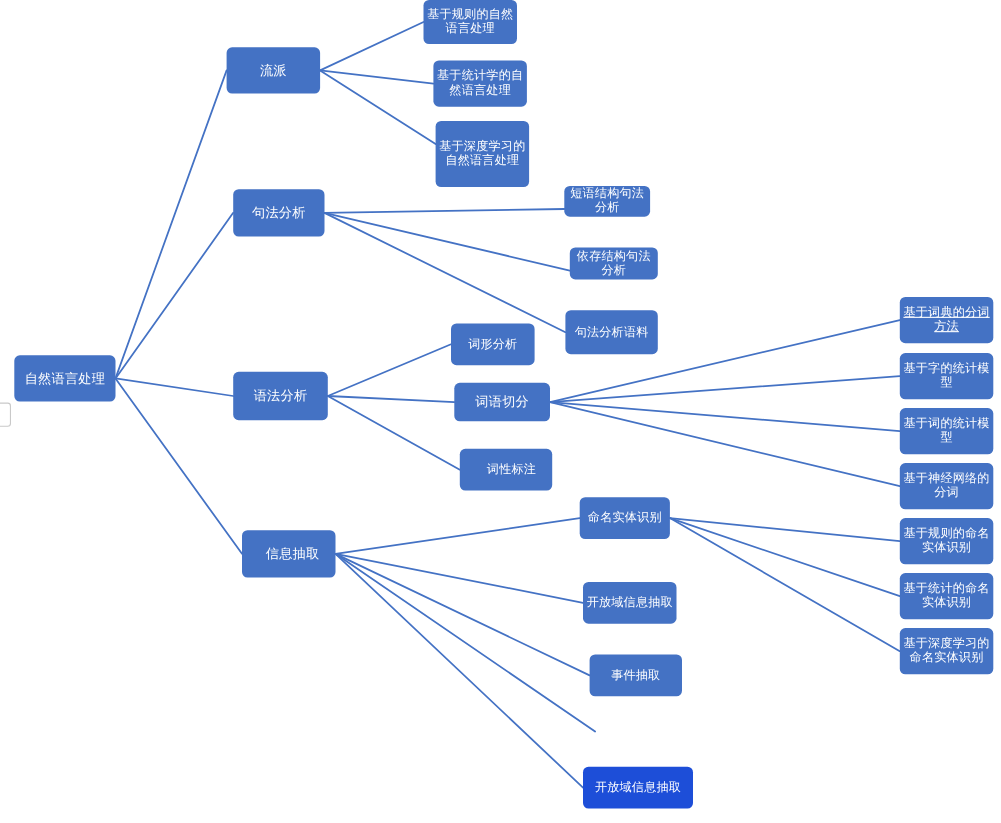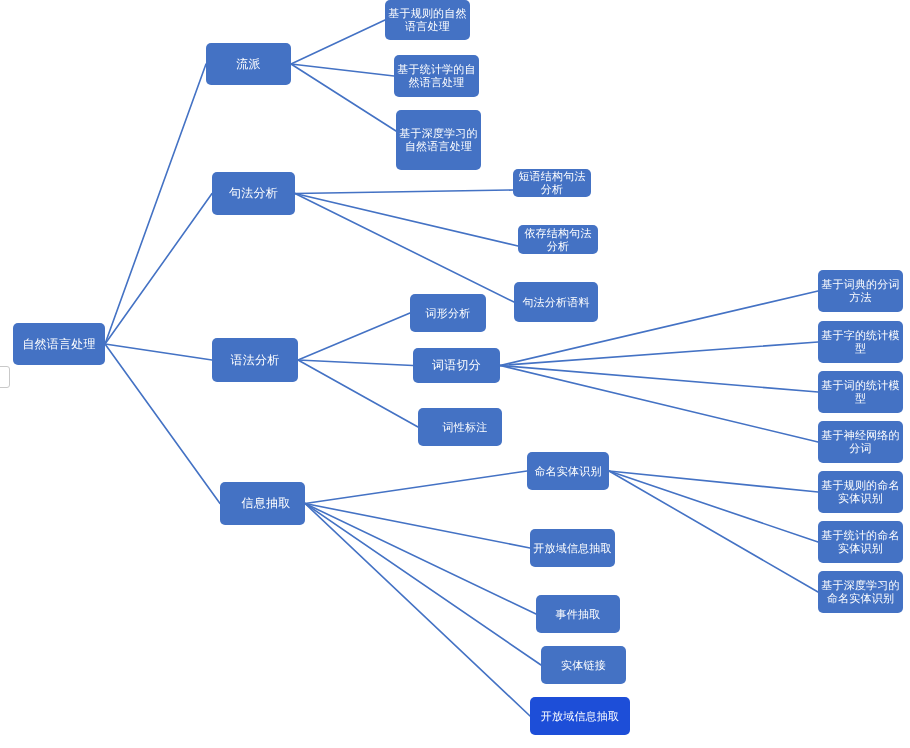--- a/index.html
+++ b/index.html
@@ -89,26 +89,25 @@
     <div class="node" style="left: 394px; top: 55px; width: 85px; height: 42px; font-size: 11px; background: rgb(68, 114, 196); color: rgb(255, 255, 255);">基于统计学的自然语言处理</div>
     <div class="node" style="left: 396px; top: 110px; width: 85px; height: 60px; font-size: 11px; background: rgb(68, 114, 196); color: rgb(255, 255, 255);">基于深度学习的自然语言处理</div>
     <div class="node" style="left: 212px; top: 172px; width: 83px; height: 43px; font-size: 12px; background: rgb(68, 114, 196); color: rgb(255, 255, 255);">句法分析</div>
     <div class="node" style="left: 513px; top: 169px; width: 78px; height: 28px; font-size: 11px; background: rgb(68, 114, 196); color: rgb(255, 255, 255);">短语结构句法分析</div>
     <div class="node" style="left: 518px; top: 225px; width: 80px; height: 29px; font-size: 11px; background: rgb(68, 114, 196); color: rgb(255, 255, 255);">依存结构句法分析</div>
     <div class="node" style="left: 514px; top: 282px; width: 84px; height: 40px; font-size: 11px; background: rgb(68, 114, 196); color: rgb(255, 255, 255);">句法分析语料</div>
     <div class="node" style="left: 410px; top: 294px; width: 76px; height: 38px; font-size: 11px; background: rgb(68, 114, 196); color: rgb(255, 255, 255);">词形分析</div>
     <div class="node" style="left: 212px; top: 338px; width: 86px; height: 44px; font-size: 12px; background: rgb(68, 114, 196); color: rgb(255, 255, 255);">语法分析</div>
     <div class="node" style="left: 413px; top: 348px; width: 87px; height: 35px; font-size: 12px; background: rgb(68, 114, 196); color: rgb(255, 255, 255);">词语切分</div>
     <div class="node" style="left: 418px; top: 408px; width: 84px; height: 38px; font-size: 11px; background: rgb(68, 114, 196); color: rgb(255, 255, 255); padding-left: 13px;">词性标注</div>
-    <div class="node" style="left: 818px; top: 270px; width: 85px; height: 42px; font-size: 11px; background: rgb(68, 114, 196); color: rgb(255, 255, 255);">基于词典的分词方法</div>
+    <div class="node" style="left: 818px; top: 270px; width: 85px; height: 42px; font-size: 11px; background: rgb(68, 114, 196); color: rgb(255, 255, 255); text-decoration: underline;">基于词典的分词方法</div>
     <div class="node" style="left: 818px; top: 321px; width: 85px; height: 42px; font-size: 11px; background: rgb(68, 114, 196); color: rgb(255, 255, 255);">基于字的统计模型</div>
     <div class="node" style="left: 818px; top: 371px; width: 85px; height: 42px; font-size: 11px; background: rgb(68, 114, 196); color: rgb(255, 255, 255);">基于词的统计模型</div>
     <div class="node" style="left: 818px; top: 421px; width: 85px; height: 42px; font-size: 11px; background: rgb(68, 114, 196); color: rgb(255, 255, 255);">基于神经网络的分词</div>
     <div class="node" style="left: 220px; top: 482px; width: 85px; height: 43px; font-size: 12px; background: rgb(68, 114, 196); color: rgb(255, 255, 255); padding-left: 10px;">信息抽取</div>
     <div class="node" style="left: 527px; top: 452px; width: 82px; height: 38px; font-size: 11px; background: rgb(68, 114, 196); color: rgb(255, 255, 255);">命名实体识别</div>
     <div class="node" style="left: 530px; top: 529px; width: 85px; height: 38px; font-size: 11px; background: rgb(68, 114, 196); color: rgb(255, 255, 255);">开放域信息抽取</div>
     <div class="node" style="left: 536px; top: 595px; width: 84px; height: 38px; font-size: 11px; background: rgb(68, 114, 196); color: rgb(255, 255, 255);">事件抽取</div>
-    <div class="node" style="left: 541px; top: 646px; width: 85px; height: 38px; font-size: 11px; background: rgb(68, 114, 196); color: rgb(255, 255, 255);">实体链接</div>
     <div class="node" style="left: 530px; top: 697px; width: 100px; height: 38px; font-size: 11px; background: #1d4ed8; color: rgb(255, 255, 255);">开放域信息抽取</div>
     <div class="node" style="left: 818px; top: 471px; width: 85px; height: 42px; font-size: 11px; background: rgb(68, 114, 196); color: rgb(255, 255, 255);">基于规则的命名实体识别</div>
     <div class="node" style="left: 818px; top: 521px; width: 85px; height: 42px; font-size: 11px; background: rgb(68, 114, 196); color: rgb(255, 255, 255);">基于统计的命名实体识别</div>
     <div class="node" style="left: 818px; top: 571px; width: 85px; height: 42px; font-size: 11px; background: rgb(68, 114, 196); color: rgb(255, 255, 255);">基于深度学习的命名实体识别</div>
   </div>
 
 </body></html>

